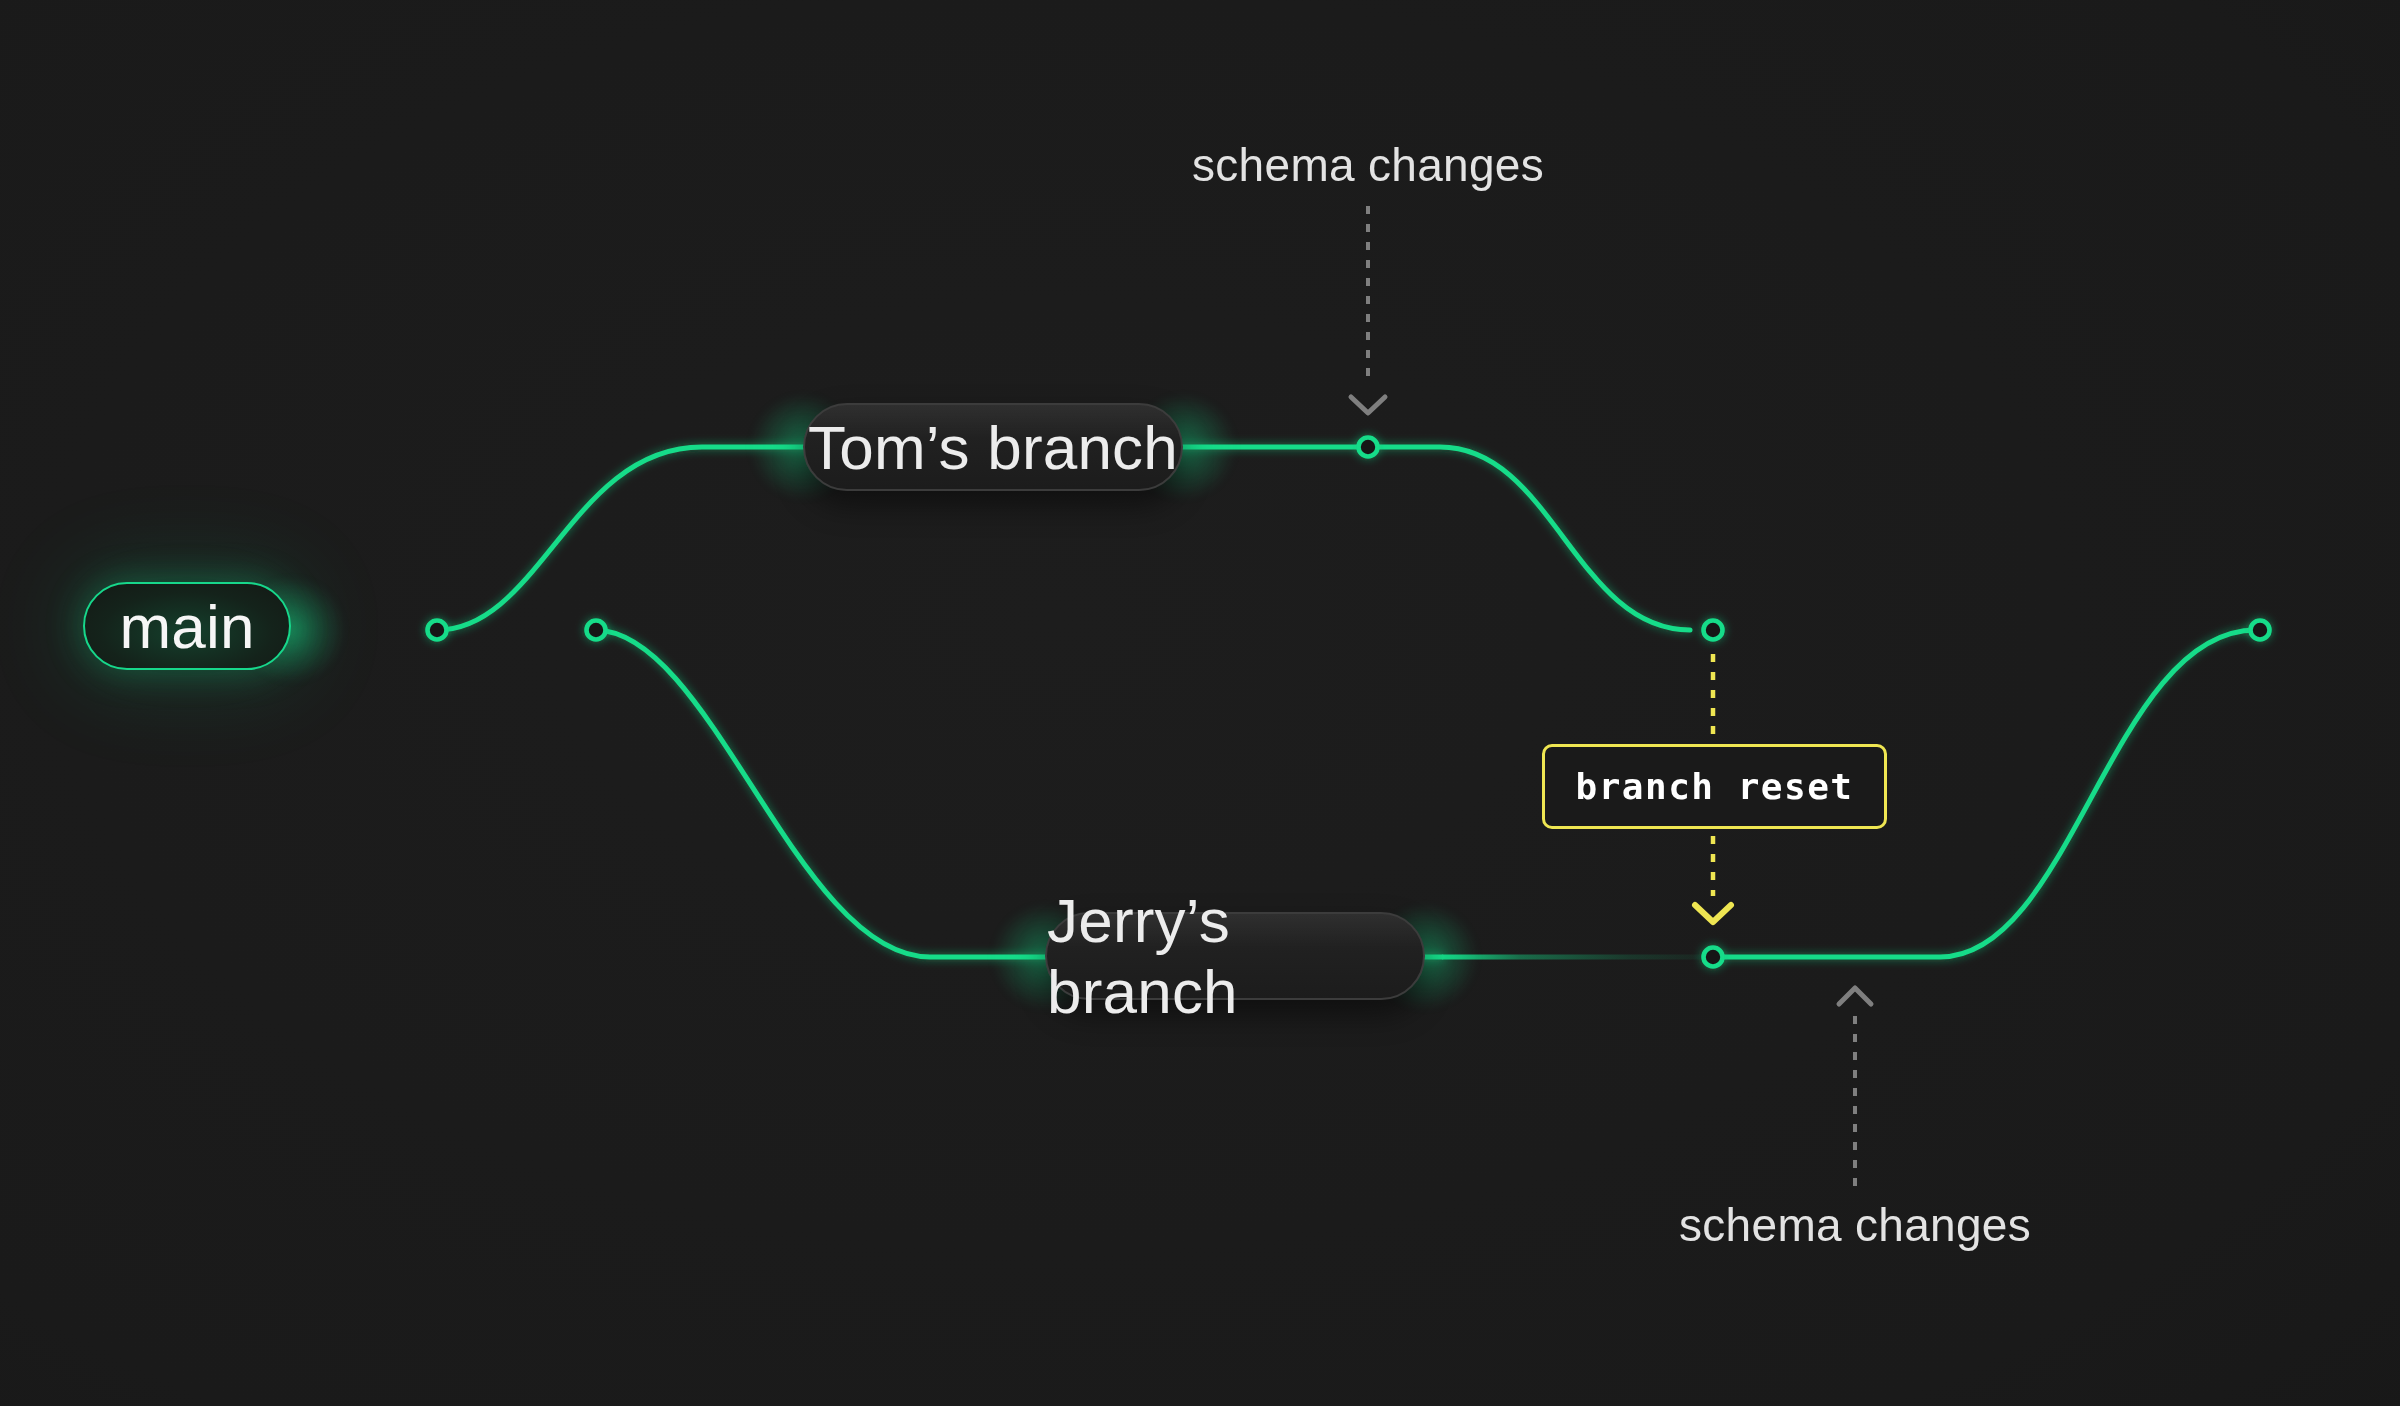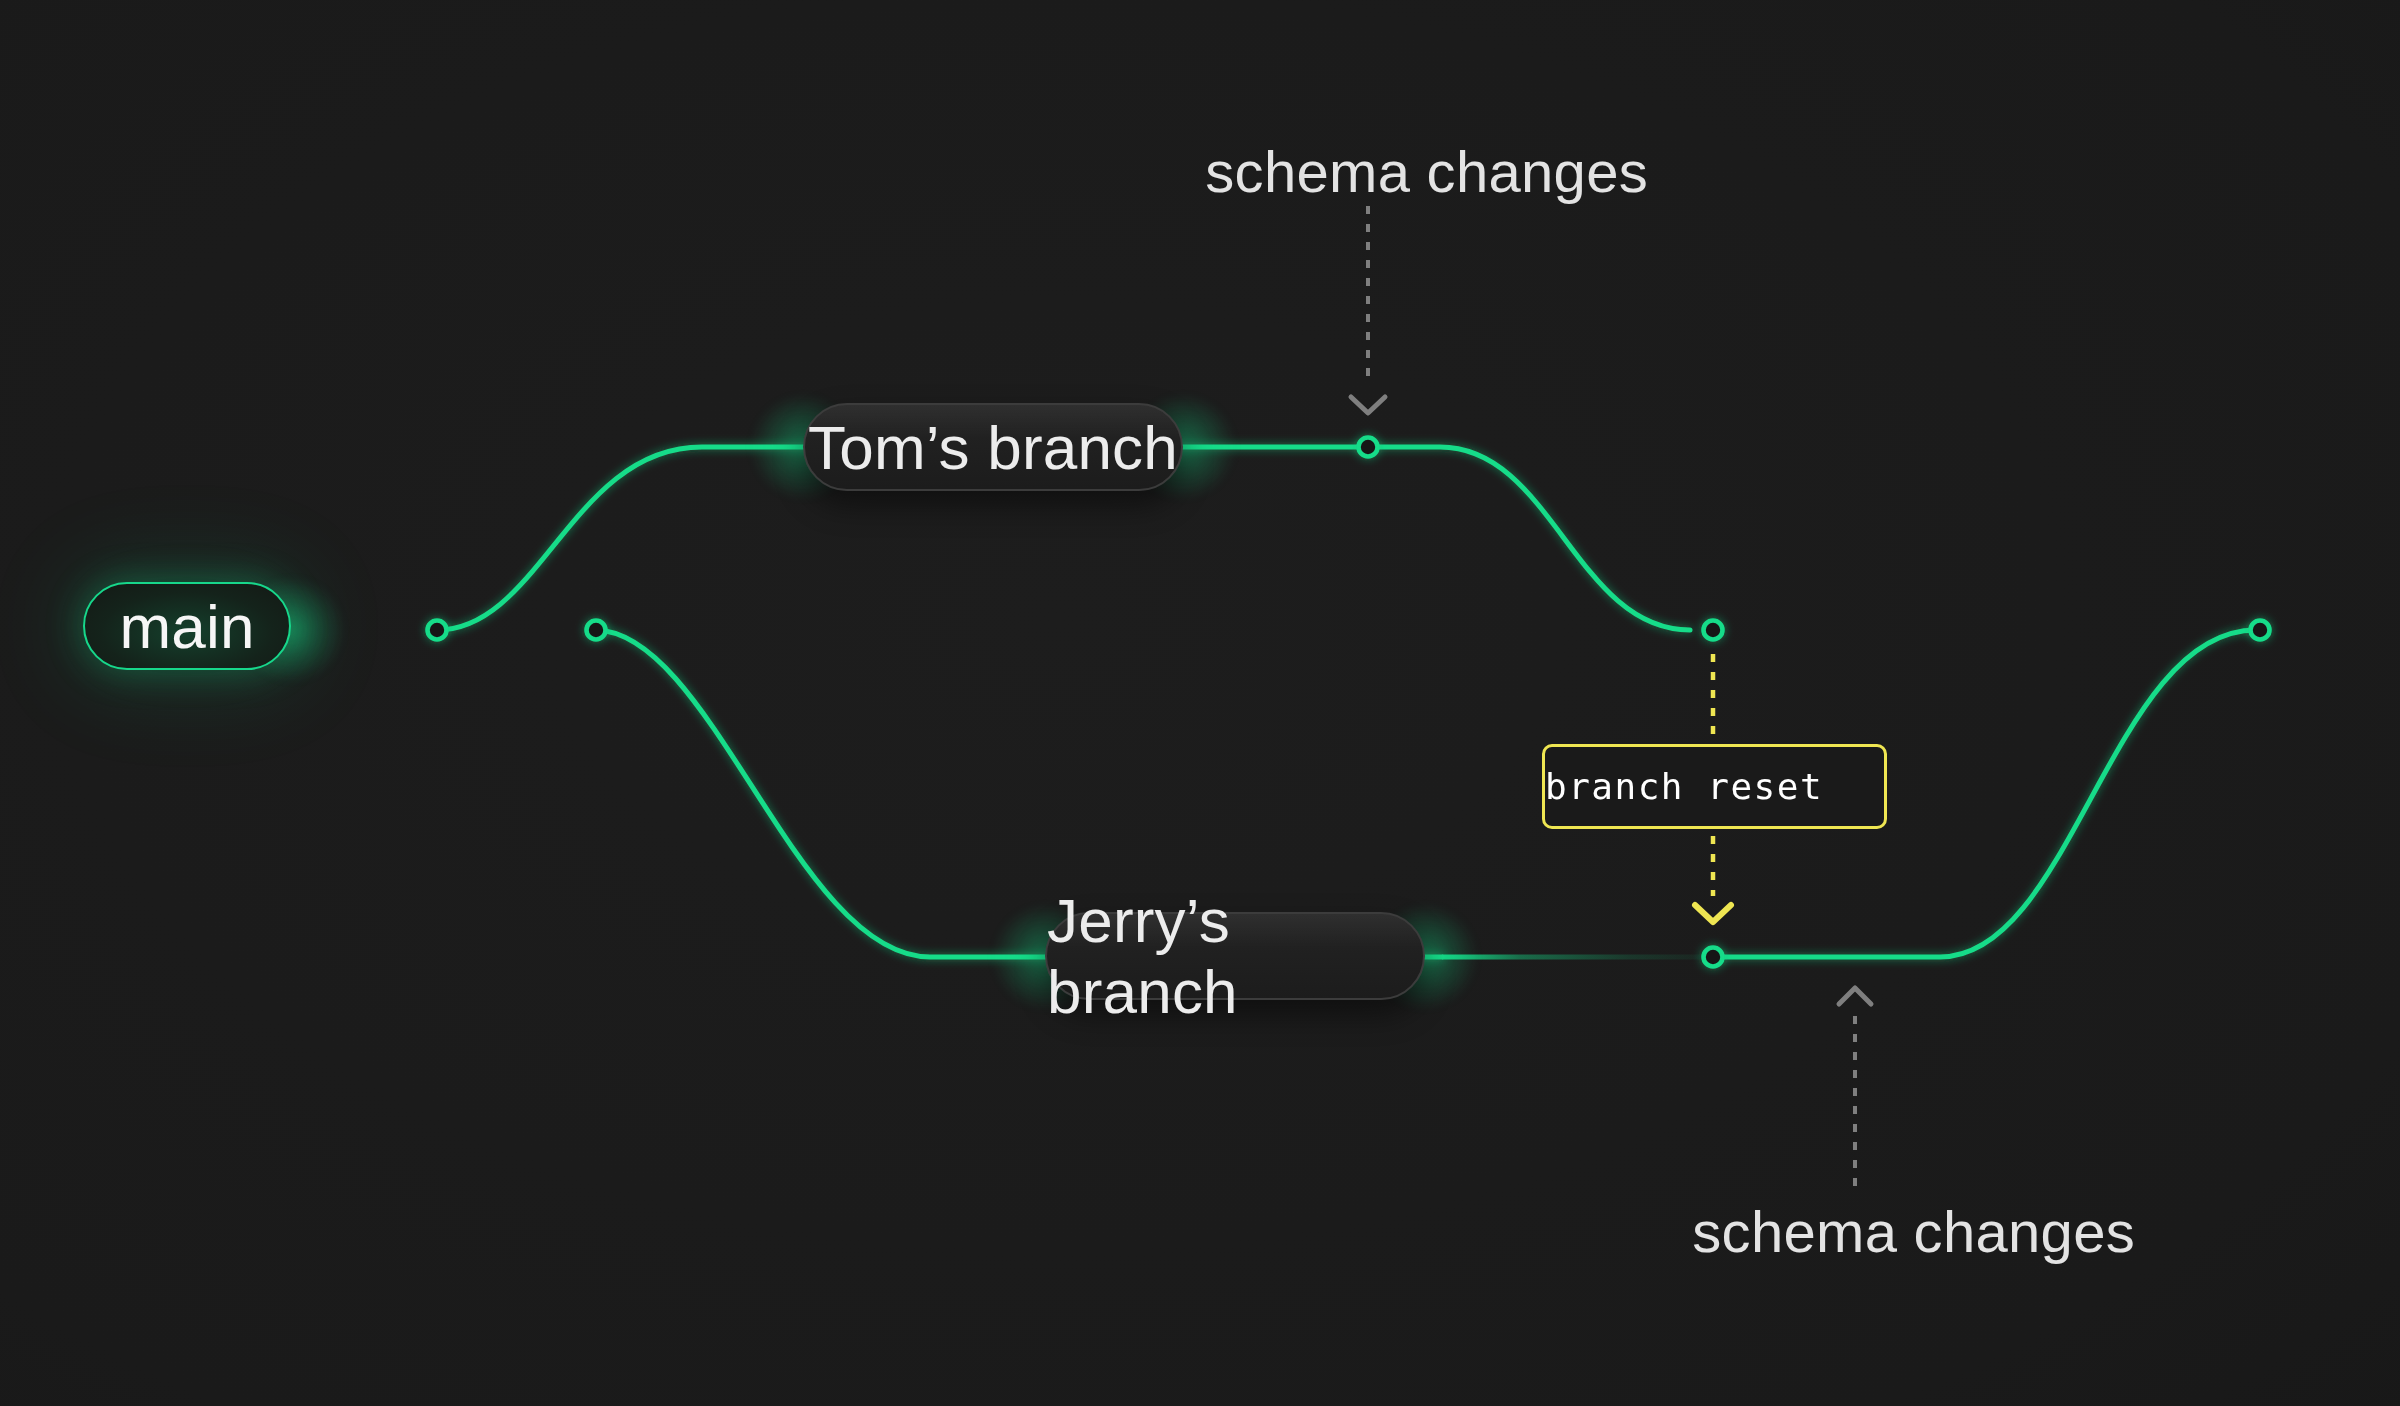--- a/index.html
+++ b/index.html
@@ -56,37 +56,38 @@
     border: 2.5px solid #17d78b;
     box-shadow:
       0 0 34px 4px rgba(21,220,137,0.25),
       0 0 90px 18px rgba(21,220,137,0.12);
     color: #f6f6f6;
   }
   .note {
     position: absolute;
     z-index: 3;
     width: 560px;
-    text-align: right;
-    font-size: 58px;
+    text-align: center;
+    font-size: 46px;
     color: #e3e3e3;
     letter-spacing: 0.3px;
   }
   .reset-box {
     position: absolute;
     z-index: 3;
     box-sizing: border-box;
     display: flex;
     align-items: center;
+    justify-content: center;
     background: #1a1a1a;
     border: 3px solid #efe652;
     border-radius: 10px;
     font-family: "DejaVu Sans Mono", monospace;
     font-size: 36px;
-    font-weight: normal;
+    font-weight: bold;
     letter-spacing: 1.5px;
     color: #ffffff;
   }
 </style>
 </head>
 <body>
 
 <div id="canvas">
 
   <svg id="graph-svg" width="2400" height="1406" viewBox="0 0 2400 1406">

